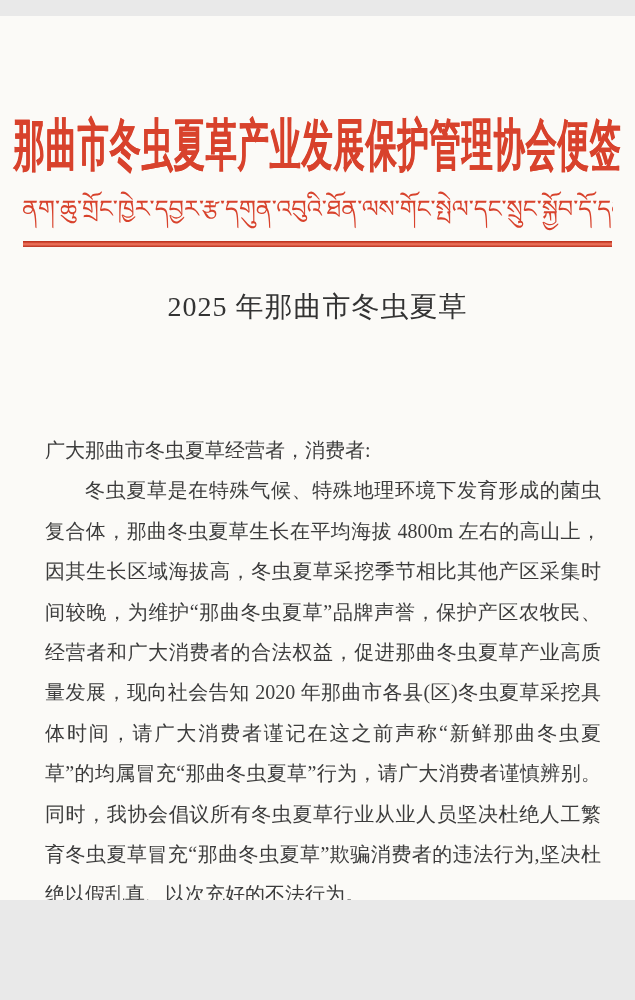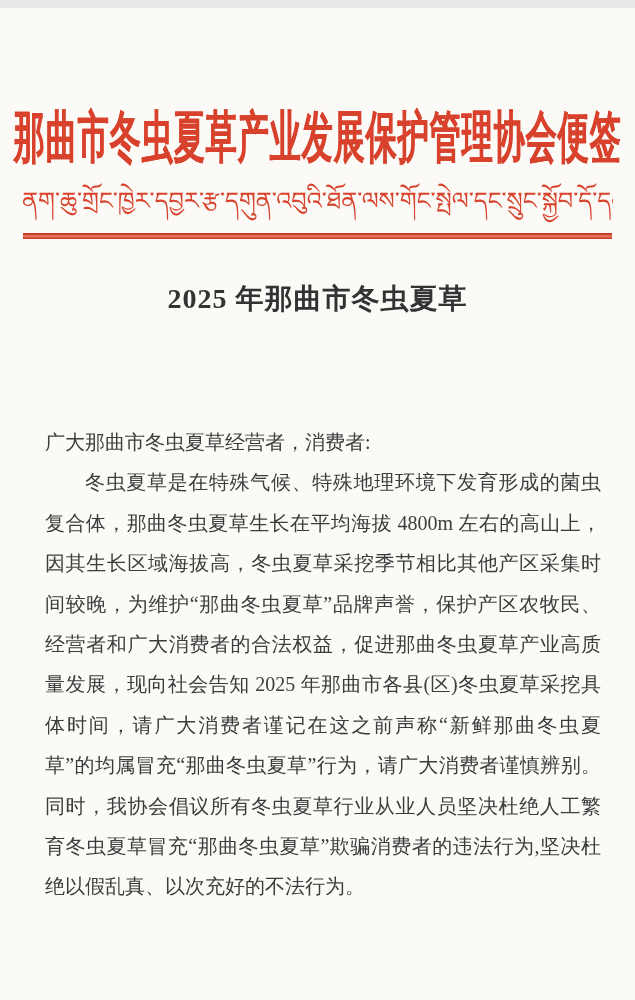--- a/index.html
+++ b/index.html
@@ -4,22 +4,22 @@
 <style>
   :root{
     --accent:#d8422c;
     --ink:#3c3c3c;
     --paper:#fbfaf7;
   }
   *{margin:0;padding:0;box-sizing:border-box;}
   html,body{background:#e9e9e9;}
   .page{
     position:relative;
-    width:635px;height:992px;
-    margin:8px auto;
+    width:635px;height:884px;
+    margin:16px auto;
     background:var(--paper);
     overflow:hidden;
     font-family:"Liberation Serif","DejaVu Serif",serif;
     color:var(--ink);
   }
   
   .lh-zh{
     position:absolute;
     top:92px;left:8px;right:8px;
     text-align:center;
@@ -48,21 +48,21 @@
     top:225px;left:23px;
     width:589px;height:6px;
     background:linear-gradient(180deg,#b93220 0%,#c63a25 18%,#ea6f58 45%,#ea6f58 58%,#b93220 100%);
   }
   
   .doc-title{
     position:absolute;
     top:269px;left:0;right:0;
     text-align:center;
     font-size:28px;
-    font-weight:bold;
+    font-weight:normal;
     line-height:44px;
     letter-spacing:1px;
     color:#333333;
   }
   
   .body-text{
     position:absolute;
     top:414px;left:45px;
     width:556px;
     font-size:20px;
@@ -84,16 +84,16 @@
     <div class="lh-bo">ནག་ཆུ་གྲོང་ཁྱེར་དབྱར་རྩ་དགུན་འབུའི་ཐོན་ལས་གོང་སྤེལ་དང་སྲུང་སྐྱོབ་དོ་དམ་མཐུན་ཚོགས་ཀྱི་འབྲི་ཤོག།</div>
     <div class="lh-rule"></div>
   </div>
 
   <div class="doc-title">
     <div>2025 年那曲市冬虫夏草</div>
   </div>
 
   <div class="body-text">
     <p class="salutation">广大那曲市冬虫夏草经营者，消费者:</p>
-    <p class="para">冬虫夏草是在特殊气候、特殊地理环境下发育形成的菌虫复合体，那曲冬虫夏草生长在平均海拔 4800m 左右的高山上，因其生长区域海拔高，冬虫夏草采挖季节相比其他产区采集时间较晚，为维护“那曲冬虫夏草”品牌声誉，保护产区农牧民、经营者和广大消费者的合法权益，促进那曲冬虫夏草产业高质量发展，现向社会告知 2025 年那曲市各县(区)冬虫夏草采挖具体时间，请广大消费者谨记在这之前声称“新鲜那曲冬虫夏草”的均属冒充“那曲冬虫夏草”行为，请广大消费者谨慎辨别。同时，我协会倡议所有冬虫夏草行业从业人员坚决杜绝人工繁育冬虫夏草冒充“那曲冬虫夏草”欺骗消费者的违法行为,坚决杜绝以假乱真、以次充好的不法行为。</p>
+    <p class="para">冬虫夏草是在特殊气候、特殊地理环境下发育形成的菌虫复合体，那曲冬虫夏草生长在平均海拔 4800m 左右的高山上，因其生长区域海拔高，冬虫夏草采挖季节相比其他产区采集时间较晚，为维护“那曲冬虫夏草”品牌声誉，保护产区农牧民、经营者和广大消费者的合法权益，促进那曲冬虫夏草产业高质量发展，现向社会告知 2020 年那曲市各县(区)冬虫夏草采挖具体时间，请广大消费者谨记在这之前声称“新鲜那曲冬虫夏草”的均属冒充“那曲冬虫夏草”行为，请广大消费者谨慎辨别。同时，我协会倡议所有冬虫夏草行业从业人员坚决杜绝人工繁育冬虫夏草冒充“那曲冬虫夏草”欺骗消费者的违法行为,坚决杜绝以假乱真、以次充好的不法行为。</p>
   </div>
 
 </div>
 
 </body></html>

